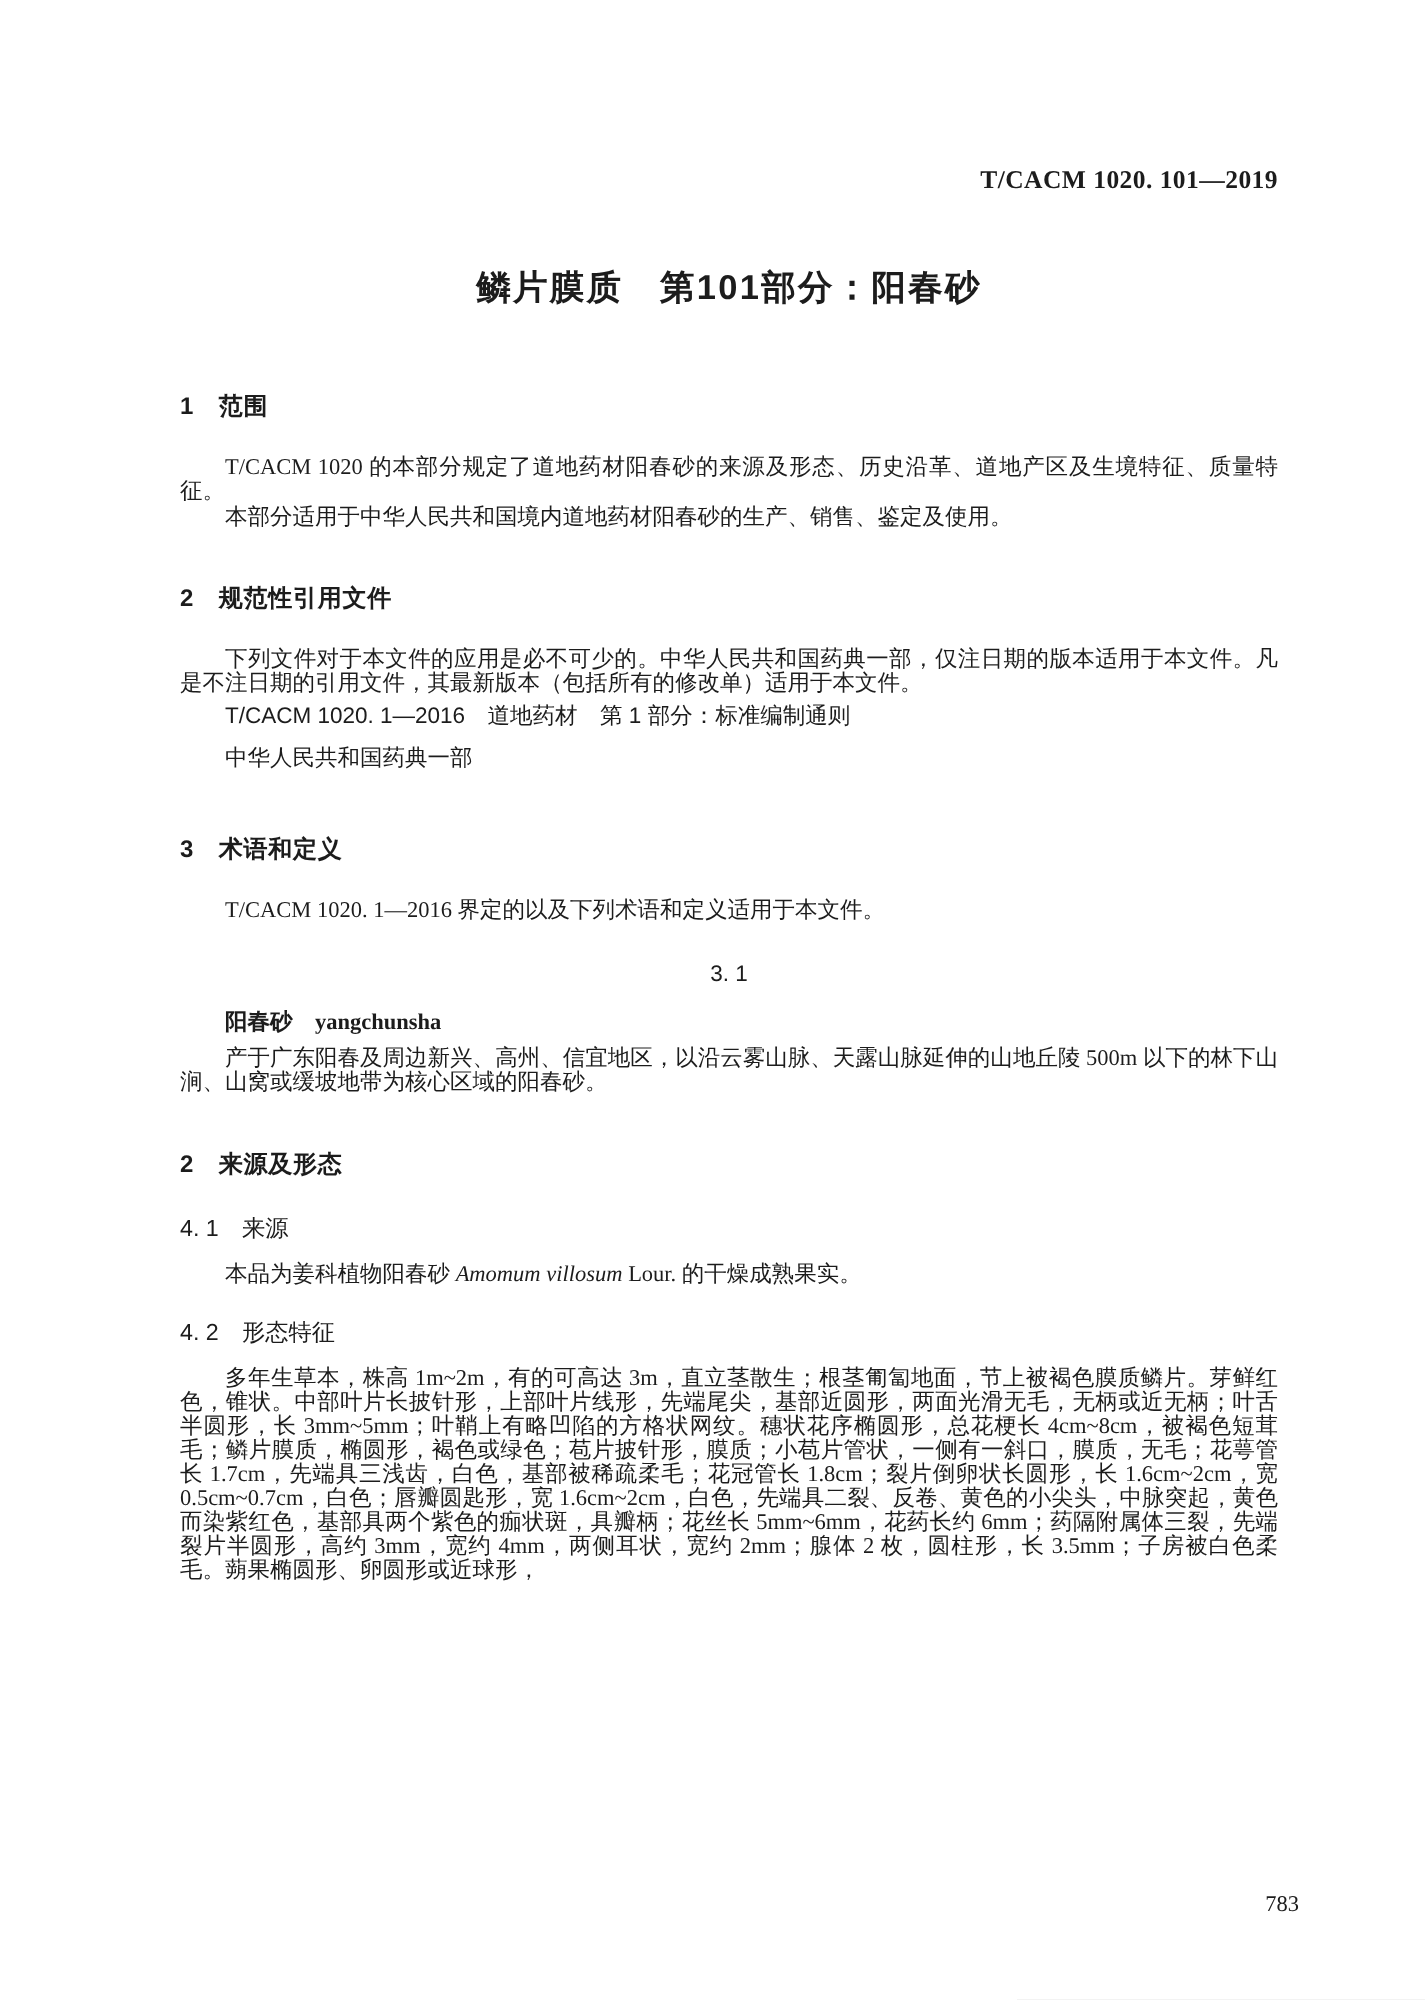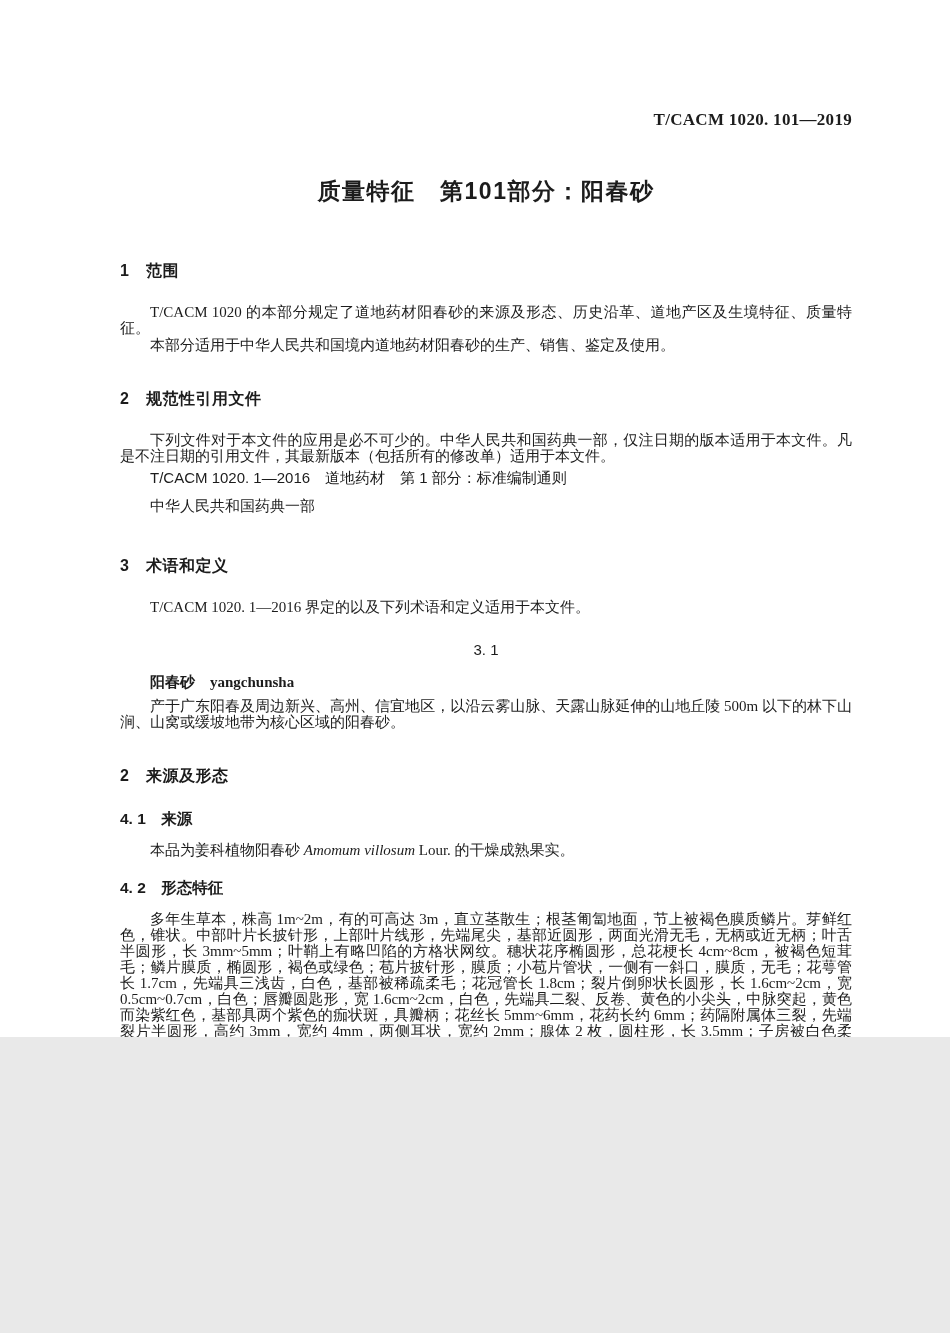--- a/index.html
+++ b/index.html
@@ -1,21 +1,21 @@
 <!DOCTYPE html>
 <html><head>
 <meta charset="utf-8">
 <style>
   * { margin: 0; padding: 0; box-sizing: border-box; }
   html, body { background: #e9e9e9; }
   body { font-family: "Liberation Serif", serif; }
   .page {
     position: relative;
     width: 950px;
-    height: 1037px;
+    height: 1333px;
     margin: 0 auto;
     background: #ffffff;
     color: #1c1c1c;
     overflow: hidden;
   }
   .content { padding: 110px 98px 0 120px; }
 
   .doc-number {
     text-align: right;
     font-family: "Liberation Serif", serif;
@@ -77,21 +77,21 @@
   }
   .term-py {
     font-family: "Liberation Serif", serif;
     font-weight: bold;
     margin-left: 1em;
   }
 
   .sub-heading {
     margin: 20px 0 12px;
     font-family: "Liberation Sans", sans-serif;
-    font-weight: bold;
+    font-weight: normal;
     font-size: 15.5px;
   }
 
   .latin { font-style: italic; }
 
   .page-number {
     position: absolute;
     top: 1262px;
     right: 84px;
     font-family: "Liberation Serif", serif;
@@ -99,21 +99,21 @@
   }
 </style>
 </head>
 <body>
 
 <div class="page">
   <div class="content">
 
     <div class="doc-number">T/CACM 1020. 101—2019</div>
 
-    <h1 class="doc-title">质量特征　第101部分：阳春砂</h1>
+    <h1 class="doc-title">鳞片膜质　第101部分：阳春砂</h1>
 
     <h2 class="sec-heading first">1　范围</h2>
     <p class="para">T/CACM 1020 的本部分规定了道地药材阳春砂的来源及形态、历史沿革、道地产区及生境特征、质量特征。</p>
     <p class="para">本部分适用于中华人民共和国境内道地药材阳春砂的生产、销售、鉴定及使用。</p>
 
     <h2 class="sec-heading">2　规范性引用文件</h2>
     <p class="para">下列文件对于本文件的应用是必不可少的。中华人民共和国药典一部，仅注日期的版本适用于本文件。凡是不注日期的引用文件，其最新版本（包括所有的修改单）适用于本文件。</p>
     <p class="ref-line">T/CACM 1020. 1—2016　道地药材　第 1 部分：标准编制通则</p>
     <p class="ref-line">中华人民共和国药典一部</p>
 

